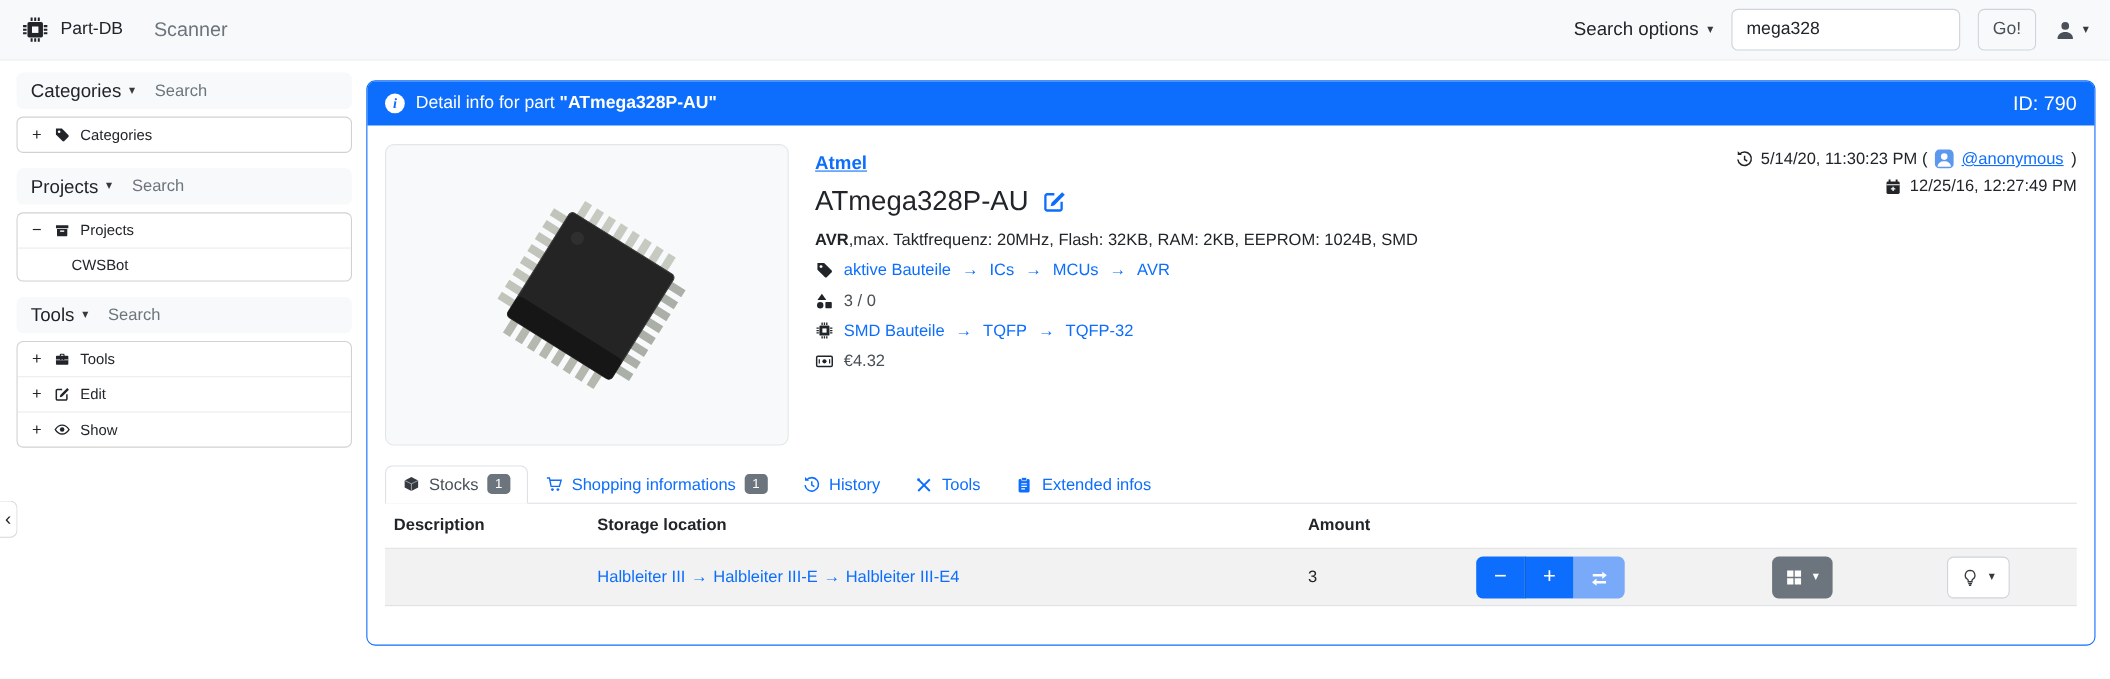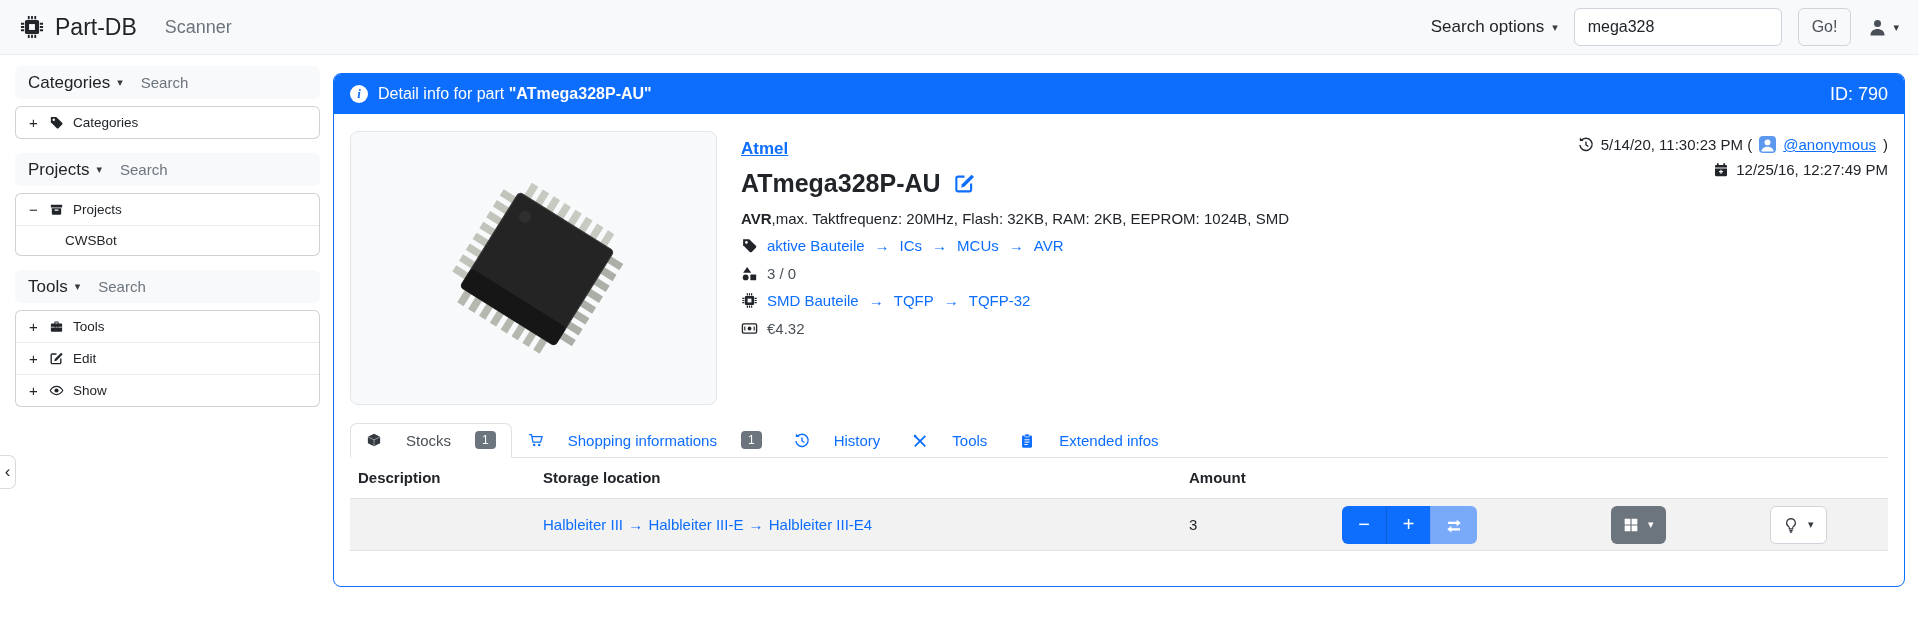--- a/index.html
+++ b/index.html
@@ -10,21 +10,21 @@
     position: relative; overflow: hidden;
   }
   svg { display: block; }
   a { text-decoration: none; }
 
   
   .navbar {
     height: 55px; background: #f8f9fa; border-bottom: 1px solid #eceef0;
     display: flex; align-items: center; padding: 0 19px;
   }
-  .brand { display: flex; align-items: center; gap: 10px; font-size: 23px; color: #212529; }
+  .brand { display: flex; align-items: center; gap: 10px; font-size: 16px; color: #212529; }
   .brand-icon { width: 26px; height: 26px; color: #212529; }
   .nav-scanner { margin-left: 28px; color: #6c757d; font-size: 18px; }
   .nav-right { margin-left: auto; display: flex; align-items: center; gap: 16px; }
   .search-options { display: flex; align-items: center; gap: 8px; font-size: 17px; color: #212529; cursor: pointer; }
   .caret { font-size: 11px; color: #343a40; line-height: 1; }
   .nav-search-input {
     width: 208px; height: 38px; border: 1px solid #ced4da; border-radius: 6px;
     padding: 0 13px; font-size: 16px; color: #212529; background: #fff;
     font-family: "Liberation Sans", sans-serif; outline: none;
   }
@@ -84,39 +84,39 @@
   .detail-body { position: relative; height: 472px; }
 
   .img-card {
     position: absolute; left: 16px; top: 17px; width: 367px; height: 274px;
     background: #f8f9fa; border: 1px solid #e3e6e9; border-radius: 8px;
     display: flex; align-items: center; justify-content: center;
   }
 
   .info-col { position: absolute; left: 407px; top: 0; width: 750px; }
   .mfr-link { position: absolute; top: 25px; font-size: 17px; font-weight: bold; color: #0d6efd; text-decoration: underline; }
-  .part-title { position: absolute; top: 55px; font-size: 25px; font-weight: 700; color: #212529; display: flex; align-items: center; gap: 12px; white-space: nowrap; }
+  .part-title { position: absolute; top: 55px; font-size: 25px; font-weight: 400; color: #212529; display: flex; align-items: center; gap: 12px; white-space: nowrap; }
   .edit-icon { width: 23px; height: 23px; color: #0d6efd; cursor: pointer; }
   .part-desc { position: absolute; top: 96px; font-size: 15px; color: #212529; white-space: nowrap; }
   .inforow { position: absolute; display: flex; align-items: center; gap: 9px; font-size: 15px; color: #495057; white-space: nowrap; }
   .inforow .row-icon { width: 17px; height: 17px; color: #212529; flex: 0 0 auto; }
   .row-cat { top: 123px; } .row-stock { top: 151px; } .row-fp { top: 178px; } .row-price { top: 206px; }
   .pathlink { color: #0d6efd; font-size: 15px; }
   .patharrow { color: #0d6efd; font-weight: bold; font-size: 15px; padding: 0 1px; }
 
   .meta-col { position: absolute; right: 16px; top: 18px; font-size: 15px; color: #212529; }
   .meta-line { display: flex; justify-content: flex-end; align-items: center; gap: 7px; height: 25px; }
   .meta-icon { width: 16px; height: 16px; color: #212529; flex: 0 0 auto; }
   .avatar-icon { width: 17px; height: 17px; border-radius: 4px; background: #5b98ee; position: relative; overflow: hidden; flex: 0 0 auto; }
   .user-link { color: #0d6efd; text-decoration: underline; }
 
   
   .tabs { position: absolute; left: 16px; right: 16px; top: 309px; display: flex; align-items: flex-end; border-bottom: 1px solid #dee2e6; }
   .tab {
-    display: flex; align-items: center; gap: 24px; padding: 7px 15px 8px;
+    display: flex; align-items: center; gap: 8px; padding: 7px 15px 8px;
     font-size: 15px; color: #0d6efd; cursor: pointer; margin-bottom: -1px;
     border: 1px solid transparent; white-space: nowrap;
   }
   .tab .tab-icon { width: 16px; height: 16px; }
   .tab.active { color: #495057; background: #fff; border-color: #dee2e6 #dee2e6 #fff; border-radius: 7px 7px 0 0; }
   .tab.active .tab-icon { color: #343a40; }
   .badge { background: #6c757d; color: #fff; font-size: 12px; border-radius: 4px; padding: 3px 7px; line-height: 1; }
 
   
   .stock-table { position: absolute; left: 16px; right: 16px; top: 343px; }

